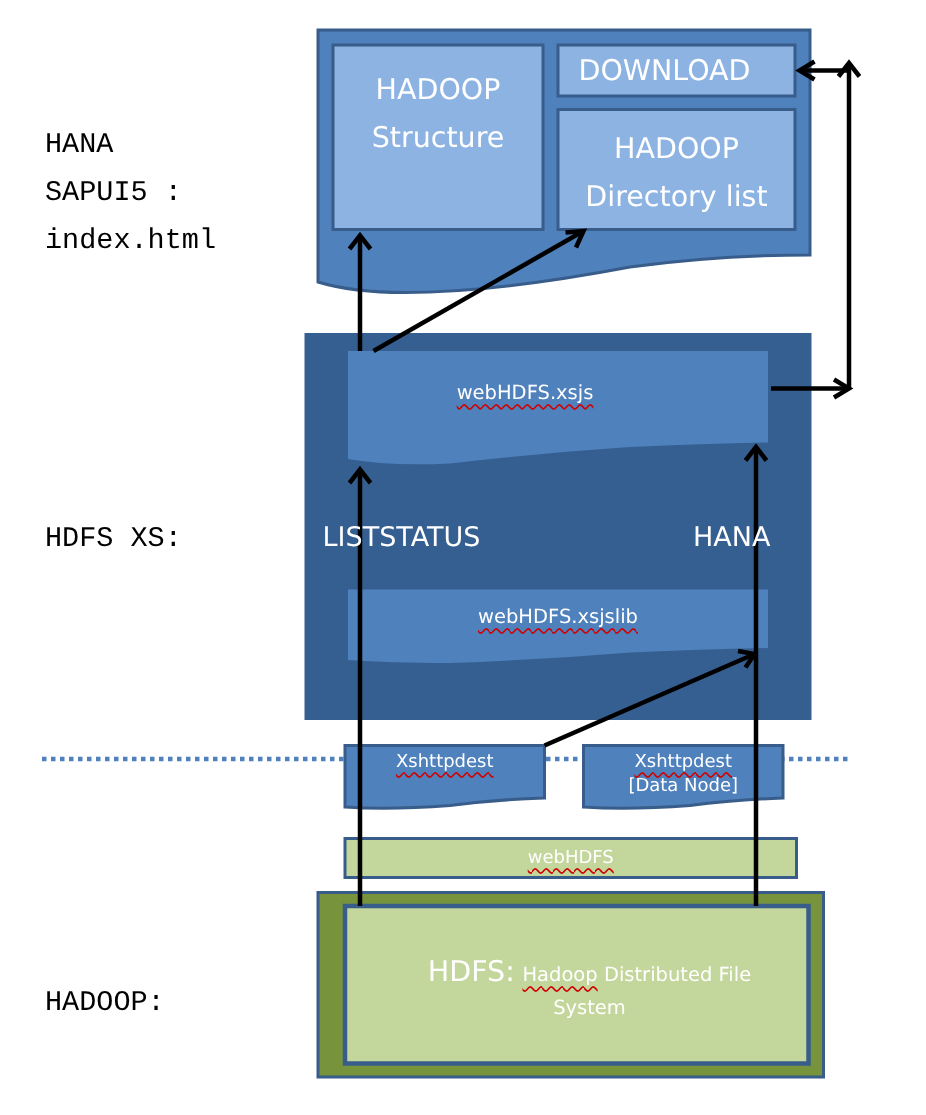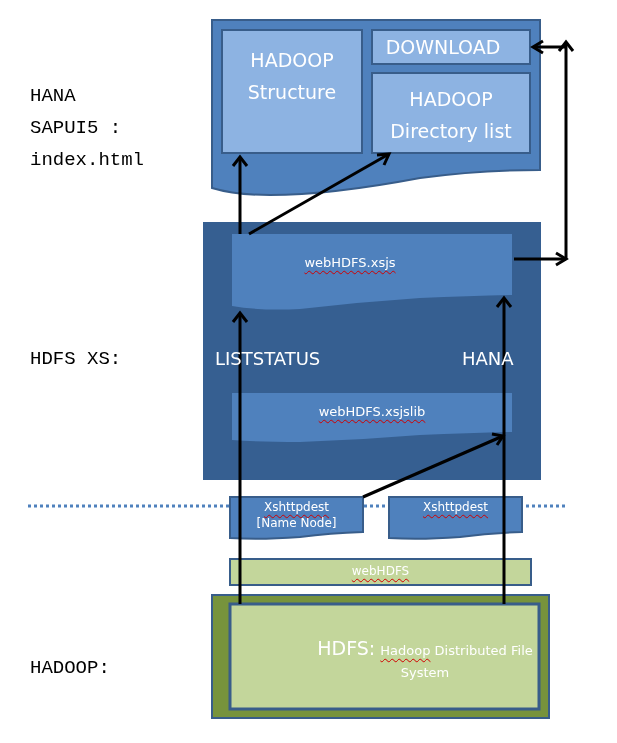--- a/index.html
+++ b/index.html
@@ -84,26 +84,26 @@
   <div>Directory list</div>
 </div>
 
 <div class="abs wt" style="left:232px; top:255px; width:236px; font-size:13px;"><span class="sq">webHDFS.xsjs</span></div>
 <div class="abs wt" style="left:232px; top:404px; width:280px; font-size:13px;"><span class="sq">webHDFS.xsjslib</span></div>
 <div class="abs wt" style="left:215px; top:348px; font-size:18px; text-align:left;">LISTSTATUS</div>
 <div class="abs wt" style="left:462px; top:348px; font-size:18px; text-align:left;">HANA</div>
 
 <div class="abs wt" style="left:230px; top:499px; width:133px; font-size:12px; line-height:16px;">
   <div><span class="sq">Xshttpdest</span></div>
-  <div>[Name Node]</div>
 </div>
 <div class="abs wt" style="left:389px; top:499px; width:133px; font-size:12px; line-height:16px;">
   <div><span class="sq">Xshttpdest</span></div>
+  <div>[Data Node]</div>
 </div>
 
 <div class="abs wt" style="left:230px; top:564px; width:301px; font-size:12px;"><span class="sq">webHDFS</span></div>
-<div class="abs wt" style="left:246px; top:636px; width:358px; line-height:24px;">
+<div class="abs wt" style="left:214px; top:636px; width:358px; line-height:24px;">
   <div>
     <span style="font-size:19px;">HDFS:</span>
     <span class="sq" style="font-size:13px;">Hadoop</span><span style="font-size:13px;"> Distributed File</span>
   </div>
   <div style="font-size:13px; line-height:20px;">System</div>
 </div>
 
 </body></html>

